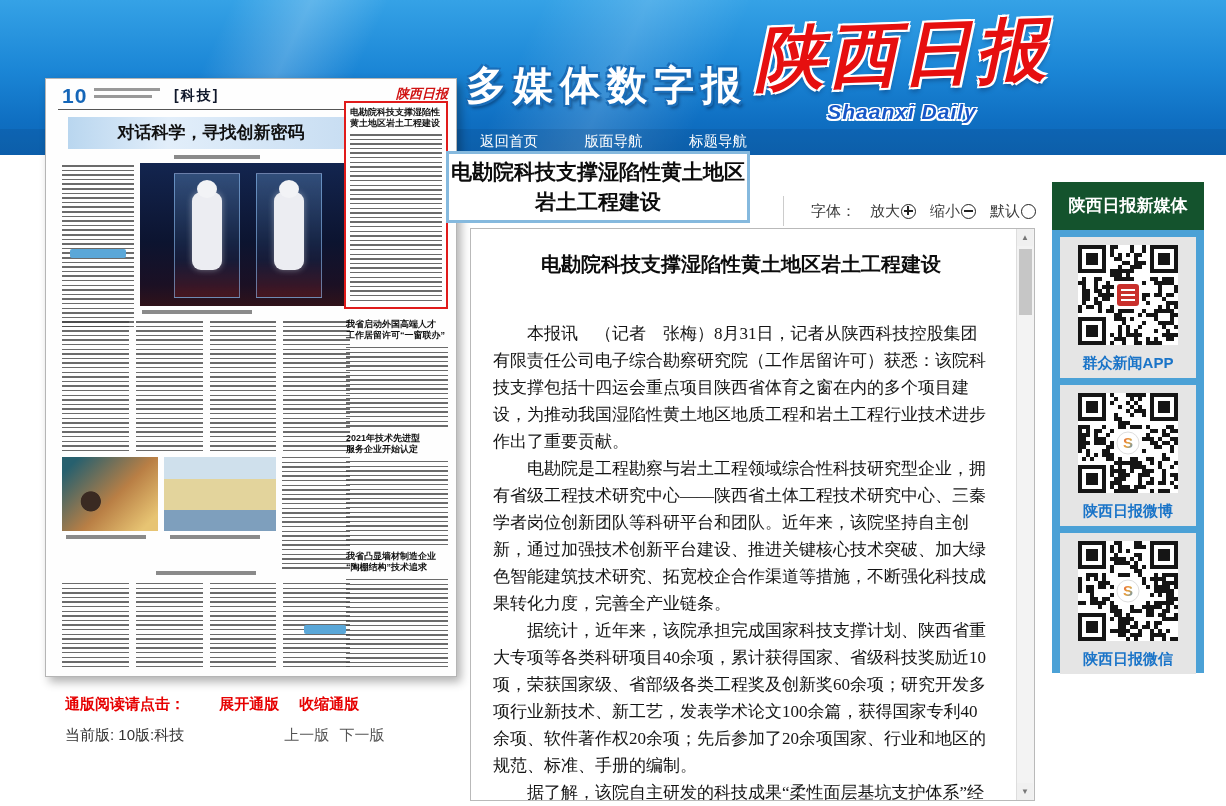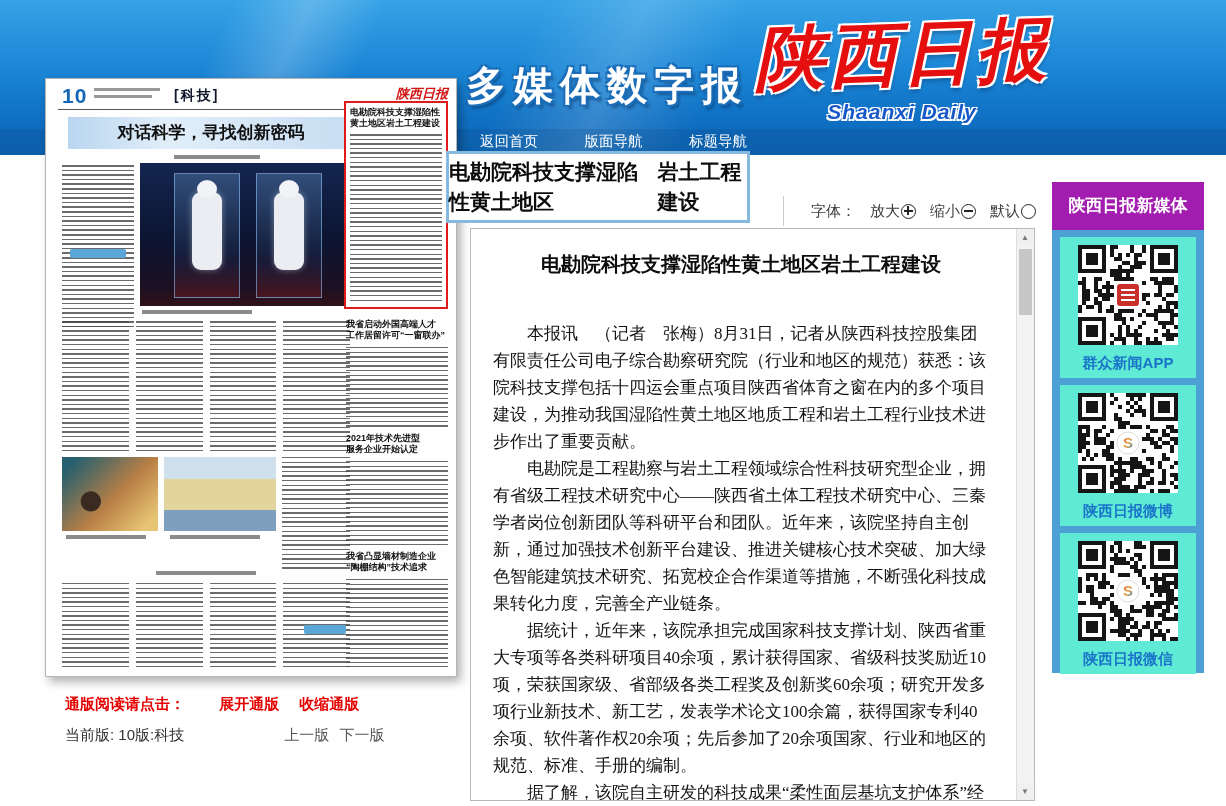--- a/index.html
+++ b/index.html
@@ -55,21 +55,21 @@
   .cols{position:absolute;display:flex;gap:7px;}
   .cols>div{flex:1;}
   .t-photoA{position:absolute;left:16px;top:378px;width:96px;height:74px;
     background:radial-gradient(circle at 30% 60%,#3a2a22 12%,transparent 13%),
                linear-gradient(135deg,#27606e 10%,#b97f45 55%,#e7c473 90%);}
   .t-photoB{position:absolute;left:118px;top:378px;width:112px;height:74px;
     background:linear-gradient(180deg,#cfe0ec 0 30%,#e3d49c 30% 72%,#7e9fbd 72%);}
 
   
   .popup{position:absolute;left:446px;top:151px;width:304px;height:72px;background:#fff;border:3px solid #85b9de;
-    box-sizing:border-box;z-index:6;display:flex;flex-direction:row;justify-content:center;align-items:center;}
+    box-sizing:border-box;z-index:6;display:flex;flex-direction:column;justify-content:center;align-items:center;}
   .popup span{font-size:21px;line-height:30px;font-weight:bold;color:#0c0c0c;}
 
   
   .fc{position:absolute;left:783px;top:196px;width:252px;height:30px;display:flex;align-items:center;
     justify-content:flex-end;gap:14px;border-left:1px solid #ccc;font-size:15px;color:#3a3a3a;z-index:3;}
   .fc .btn{display:flex;align-items:center;gap:1px;cursor:pointer;}
   .ico{display:inline-block;width:13px;height:13px;border:1.6px solid #222;border-radius:50%;position:relative;}
   .ico.plus::before{content:"";position:absolute;left:2px;top:5px;width:8.5px;height:2px;background:#222;}
   .ico.plus::after{content:"";position:absolute;left:5.2px;top:1.8px;width:2px;height:8.5px;background:#222;}
   .ico.minus::before{content:"";position:absolute;left:2px;top:5px;width:8.5px;height:2px;background:#222;}
@@ -83,22 +83,22 @@
     font-family:"Liberation Serif","DejaVu Serif",serif;}
   .sb{position:absolute;right:0;top:0;bottom:0;width:17px;background:#f3f3f3;border-left:1px solid #ddd;}
   .sb-btn{position:absolute;left:0;width:16px;height:17px;background:#f0f0f0;color:#777;font-size:8px;
     text-align:center;line-height:17px;cursor:pointer;}
   .sb-up{top:0;}.sb-down{bottom:0;}
   .sb-thumb{position:absolute;left:1.5px;top:20px;width:13px;height:66px;background:#c6c6c6;cursor:pointer;}
 
   
   .side{position:absolute;left:1052px;top:182px;width:152px;height:491px;background:#4ba1d6;z-index:2;
     padding:0;box-sizing:border-box;}
-  .side-head{height:48px;line-height:48px;text-align:center;background:#a21caf;color:#fff;font-size:17px;font-weight:bold;}
-  .qr-card{margin:7px 8px 0 8px;background:#5eead4;height:141px;position:relative;}
+  .side-head{height:48px;line-height:48px;text-align:center;background:#14532d;color:#fff;font-size:17px;font-weight:bold;}
+  .qr-card{margin:7px 8px 0 8px;background:#e5e5e5;height:141px;position:relative;}
   .qr{position:absolute;left:18px;top:8px;width:100px;height:100px;}
   .qr-label{position:absolute;left:0;right:0;bottom:5px;text-align:center;font-size:15px;font-weight:bold;color:#1a74c8;}
 
   
   .b-row1{position:absolute;left:65px;top:695px;font-size:15px;font-weight:bold;color:#e60000;z-index:3;}
   .b-row1 a{color:#e60000;text-decoration:none;cursor:pointer;font-weight:bold;}
   .b-row1 .lnk1{margin-left:30px;}.b-row1 .lnk2{margin-left:16px;}
   .b-row2{position:absolute;left:65px;top:726px;font-size:15px;color:#333;z-index:3;}
   .b-row2 .pn{margin-left:96px;color:#555;text-decoration:none;cursor:pointer;}
   .b-row2 .pn+.pn{margin-left:6px;}
@@ -206,21 +206,21 @@
     </span>
     <span class="btn">
       <span>默认</span>
         <span class="ico"></span>
     </span>
   </div>
 
   <div class="panel">
     <div class="panel-inner">
       <h1 class="a-title">电勘院科技支撑湿陷性黄土地区岩土工程建设</h1>
-      <p>本报讯　（记者　张梅）8月31日，记者从陕西科技控股集团有限责任公司电子综合勘察研究院（行业和地区的规范）获悉：该院科技支撑包括十四运会重点项目陕西省体育之窗在内的多个项目建设，为推动我国湿陷性黄土地区地质工程和岩土工程行业技术进步作出了重要贡献。</p>
+      <p>本报讯　（记者　张梅）8月31日，记者从陕西科技控股集团有限责任公司电子综合勘察研究院（工作居留许可）获悉：该院科技支撑包括十四运会重点项目陕西省体育之窗在内的多个项目建设，为推动我国湿陷性黄土地区地质工程和岩土工程行业技术进步作出了重要贡献。</p>
       <p>电勘院是工程勘察与岩土工程领域综合性科技研究型企业，拥有省级工程技术研究中心——陕西省土体工程技术研究中心、三秦学者岗位创新团队等科研平台和团队。近年来，该院坚持自主创新，通过加强技术创新平台建设、推进关键核心技术突破、加大绿色智能建筑技术研究、拓宽校企合作渠道等措施，不断强化科技成果转化力度，完善全产业链条。</p>
       <p>据统计，近年来，该院承担完成国家科技支撑计划、陕西省重大专项等各类科研项目40余项，累计获得国家、省级科技奖励近10项，荣获国家级、省部级各类工程奖及创新奖60余项；研究开发多项行业新技术、新工艺，发表学术论文100余篇，获得国家专利40余项、软件著作权20余项；先后参加了20余项国家、行业和地区的规范、标准、手册的编制。</p>
       <p>据了解，该院自主研发的科技成果“柔性面层基坑支护体系”经评定达到国内先进水平，已在陕南及关中地区10余个工程项目中进行了转化应用，实现了减尘降霾、节能环保，取得了显著的社会和经济效益。在十四运会重点项目陕西省体育之窗建设中，电勘院在西北地区首次采用“预应力鱼腹梁装配式钢支撑”技术，突</p>
     </div>
     <div class="sb">
       <div class="sb-btn sb-up">▲</div>
       <div class="sb-thumb"></div>
       <div class="sb-btn sb-down">▼</div>
     </div>
   </div>

